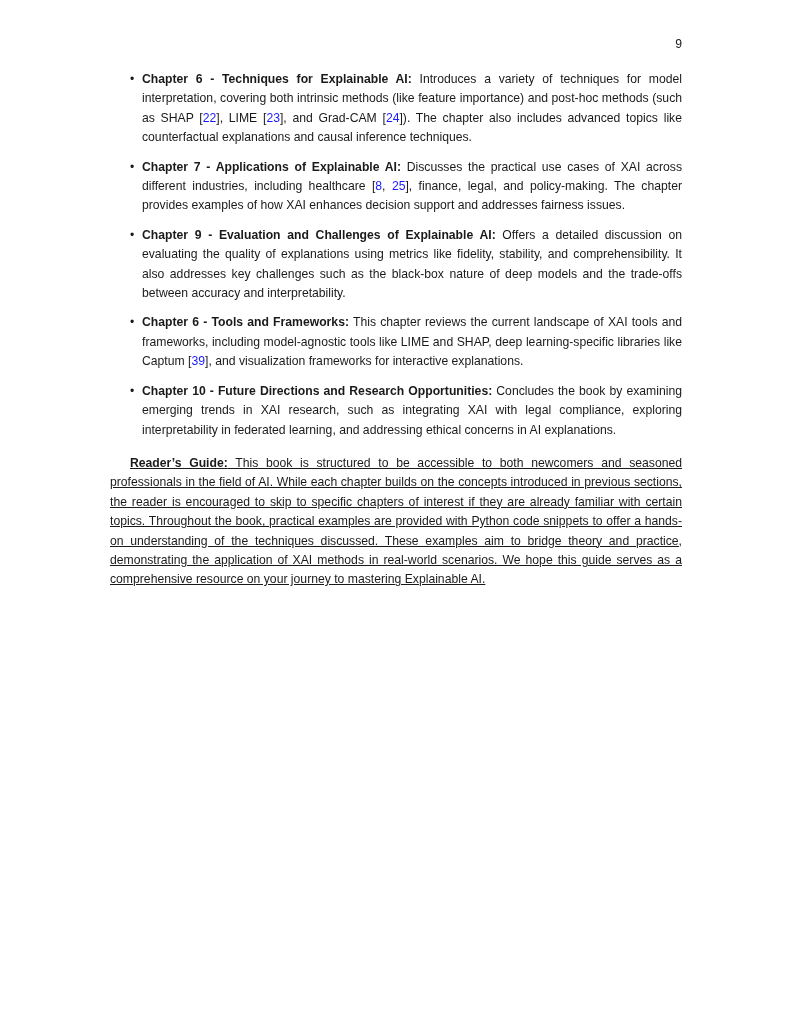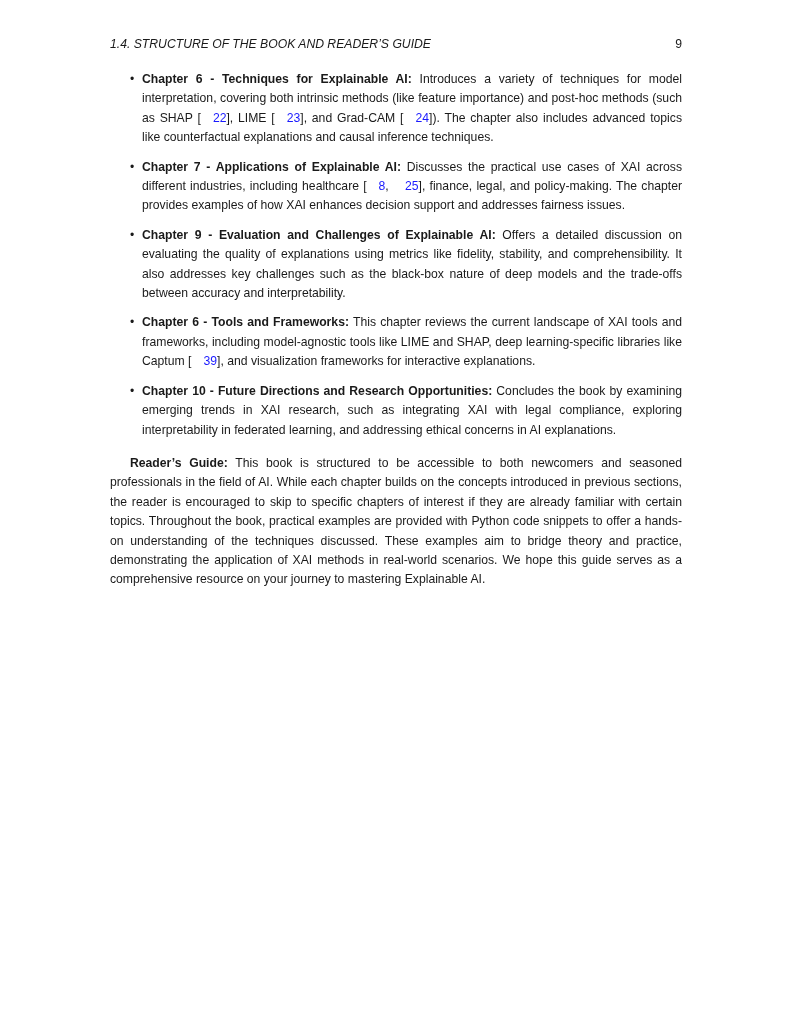--- a/index.html
+++ b/index.html
@@ -9,29 +9,28 @@
             font-size: 12.2px; font-style: italic; }
   .header .num { position: absolute; right: 0; top: 0; font-style: normal; }
   .header .title { position: absolute; left: 0; top: 0; }
   .content { position: absolute; top: 70px; left: 110px; width: 572px;
              font-size: 12.2px; line-height: 19.4px; }
   ul.chapters { list-style: none; margin: 0; padding: 0; }
   ul.chapters li { position: relative; padding-left: 32px; margin-bottom: 10px;
                    text-align: justify; }
   ul.chapters li .bullet { position: absolute; left: 20px; top: 0; }
   b { font-weight: bold; }
-  .cite { color: #1a1aff; margin-left: 12px; }
+  .cite { color: #1a1aff; }
   p.para { margin: 0; text-align: justify; text-indent: 20px; }
   .url { font-family: "Liberation Mono", monospace; color: #5a5aff; font-size: 11.6px; }
 </style>
 </head>
 <body>
 
 <div class="header">
-  <span class="title">1.4.  STRUCTURE OF THE BOOK AND READER’S GUIDE</span>
   <span class="num">9</span>
 </div>
 
 <div class="content">
   <ul class="chapters">
     <li>
       <span class="bullet">•</span>
       <b>Chapter 6 - Techniques for Explainable AI:</b><span> Introduces a variety of techniques for model interpretation, covering both intrinsic methods (like feature importance) and post-hoc methods (such as SHAP [</span><a class="cite">22</a><span>], LIME [</span><a class="cite">23</a><span>], and Grad-CAM [</span><a class="cite">24</a><span>]). The chapter also includes advanced topics like counterfactual explanations and causal inference techniques.</span>
     </li>
     <li>
@@ -45,16 +44,16 @@
     <li>
       <span class="bullet">•</span>
       <b>Chapter 6 - Tools and Frameworks:</b><span> This chapter reviews the current landscape of XAI tools and frameworks, including model-agnostic tools like LIME and SHAP, deep learning-specific libraries like Captum [</span><a class="cite">39</a><span>], and visualization frameworks for interactive explanations.</span>
     </li>
     <li>
       <span class="bullet">•</span>
       <b>Chapter 10 - Future Directions and Research Opportunities:</b><span> Concludes the book by examining emerging trends in XAI research, such as integrating XAI with legal compliance, exploring interpretability in federated learning, and addressing ethical concerns in AI explanations.</span>
     </li>
   </ul>
 
-  <p class="para" style="margin-top:14px;">
+  <p class="para" style="margin-top:14px;text-decoration:underline;">
     <b>Reader’s Guide:</b><span>  This book is structured to be accessible to both newcomers and seasoned professionals in the field of AI. While each chapter builds on the concepts introduced in previous sections, the reader is encouraged to skip to specific chapters of interest if they are already familiar with certain topics. Throughout the book, practical examples are provided with Python code snippets to offer a hands-on understanding of the techniques discussed. These examples aim to bridge theory and practice, demonstrating the application of XAI methods in real-world scenarios.  We hope this guide serves as a comprehensive resource on your journey to mastering Explainable AI.</span>
   </p>
 </div>
 
 </body></html>

